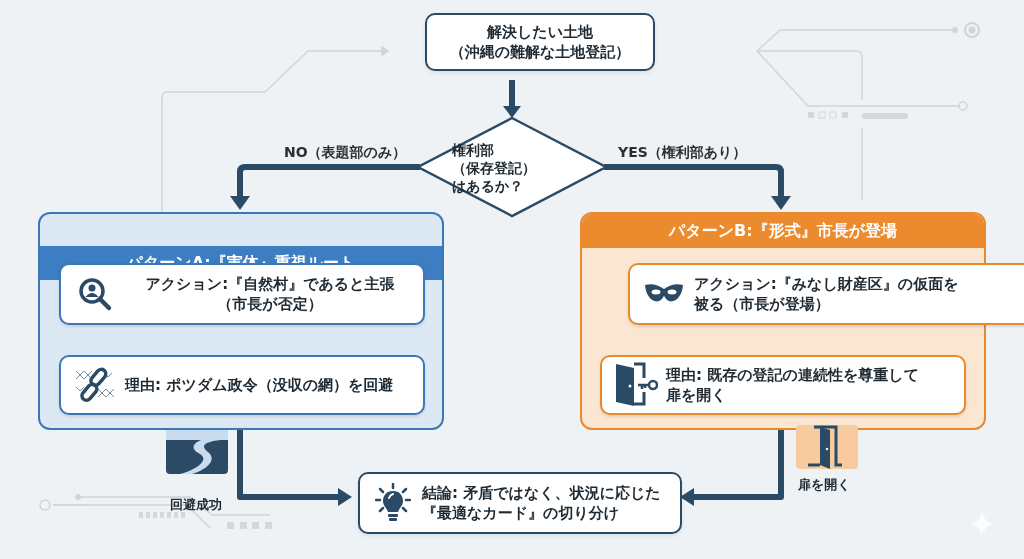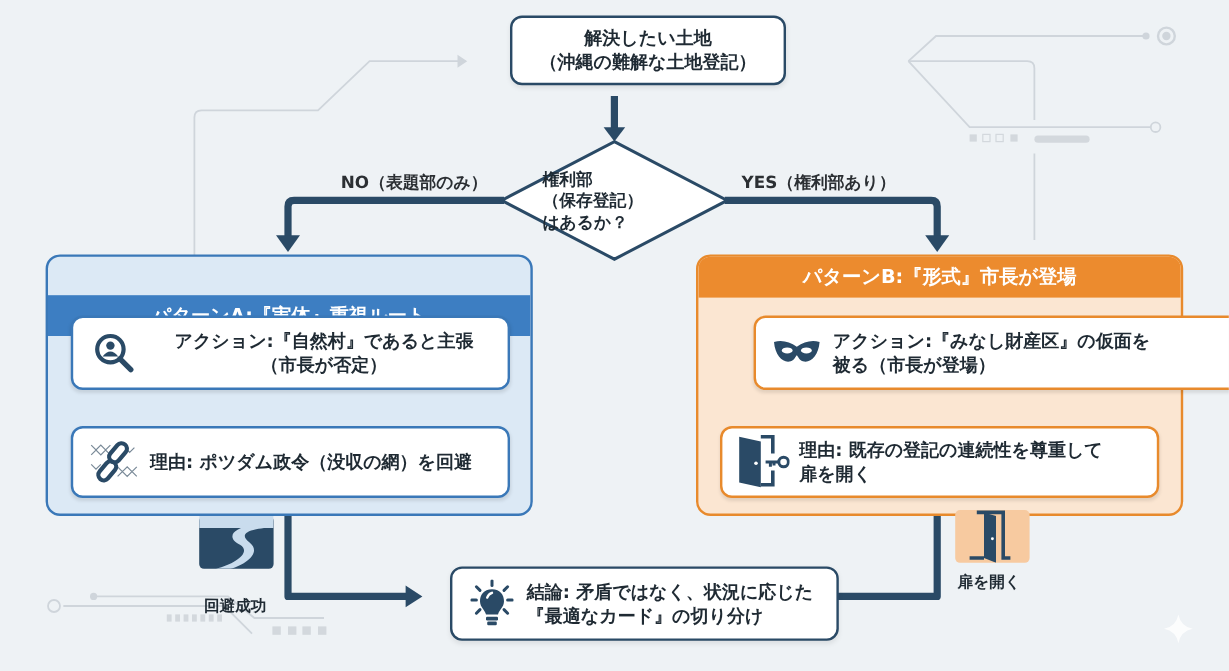--- a/index.html
+++ b/index.html
@@ -208,21 +208,21 @@
   <div class="badge" style="left:796px; top:425px; background:#f7caa0;">
     <svg width="62" height="44" viewBox="0 0 62 44">
       <path d="M18,2 L40,2 L40,40 L46,40" stroke="#2a4a66" stroke-width="3" fill="none"></path>
       <path d="M24,2 L34,5 L34,44 L24,40 z" fill="#2a4a66"></path>
       <path d="M12,40 L24,40" stroke="#2a4a66" stroke-width="3"></path>
       <circle cx="31" cy="24" r="1.2" fill="#fff"></circle>
     </svg>
   </div>
   <div class="badge-label" style="left:798px; top:476px;">扉を開く</div>
 
-  <div class="box" style="left:375px; top:472px; width:324px; height:62px; justify-content:flex-start;">
+  <div class="box" style="left:358px; top:472px; width:324px; height:62px; justify-content:flex-start;">
     <span style="margin-left:14px; width:38px; display:flex; justify-content:center;">
       <svg width="36" height="40" viewBox="0 0 36 40">
         <g stroke="#2a4a66" stroke-width="2.5" stroke-linecap="round">
           <path d="M18,1 L18,5"></path>
             <path d="M5,6 L8,9"></path>
             <path d="M31,6 L28,9"></path>
           <path d="M1,17 L5,17"></path>
             <path d="M31,17 L35,17"></path>
           <path d="M5,28 L8,25"></path>
             <path d="M31,28 L28,25"></path>

